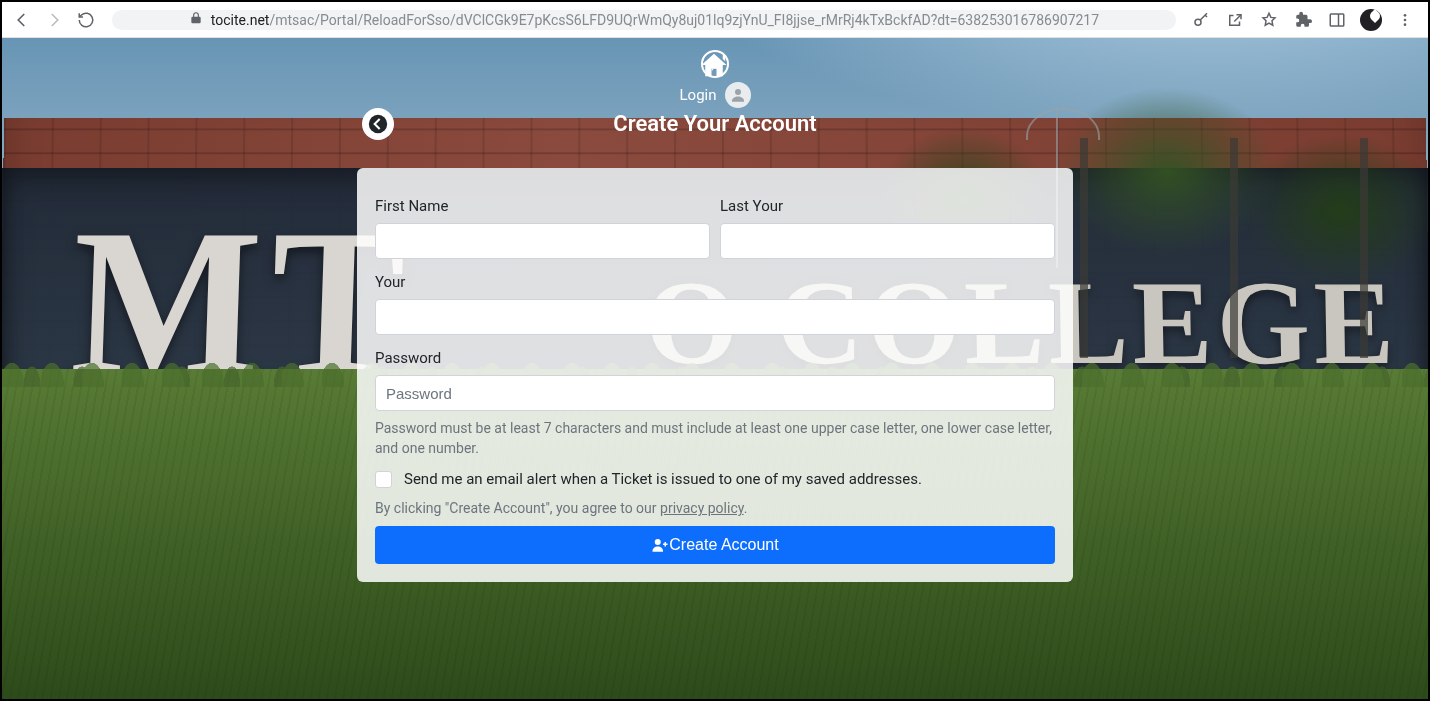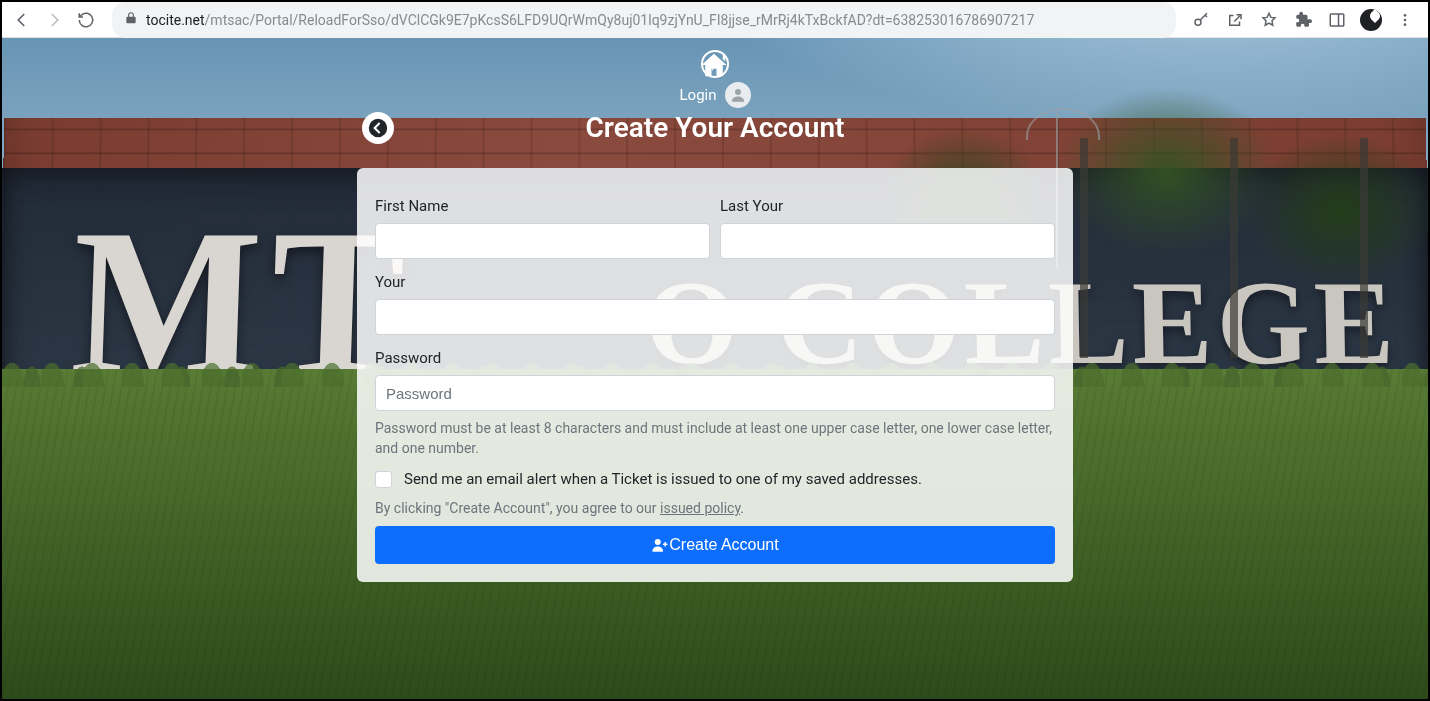--- a/index.html
+++ b/index.html
@@ -34,29 +34,30 @@
       display: flex;
       align-items: center;
       justify-content: center;
       border-radius: 50%;
       color: #5f6368;
       cursor: pointer;
     }
     .browser-btn.disabled { color: #bdbdbd; }
     .address-bar {
       flex: 1;
-      height: 36px;
+      height: 20px;
       background: #f1f3f4;
       border-radius: 14px;
       display: flex;
       align-items: center;
       padding: 0 12px;
       margin: 16px 8px;
       font-size: 14px;
       color: #5f6368;
+      justify-content: center;
     }
     .lock-icon { margin-right: 8px; color: #5f6368; }
     .url-text { color: #202124; }
     .url-path { color: #878b8f; }
     .browser-right {
       display: flex;
       align-items: center;
       gap: 8px;
       padding-right: 4px;
     }
@@ -239,21 +240,21 @@
       width: 32px; height: 32px;
       border-radius: 50%;
       background: #fff;
       display: flex; align-items: center; justify-content: center;
       cursor: pointer;
     }
     .form-title {
       flex: 1;
       text-align: center;
       color: #fff;
-      font-size: 28px;
+      font-size: 22px;
       font-weight: 600;
     }
     .card {
       position: absolute;
       top: 130px;
       left: 50%;
       transform: translateX(-50%);
       width: 716px;
       background: rgba(255,255,255,0.85);
       border-radius: 6px;
@@ -446,27 +447,27 @@
         </div>
       </div>
       <div class="field">
         <label>Your</label>
         <input type="text" style="">
       </div>
       <div class="field">
         <label>Password</label>
         <input type="password" placeholder="Password" style="">
       </div>
-      <div class="help-text">Password must be at least 8 characters and must include at least one upper case letter, one lower case letter, and one number.</div>
+      <div class="help-text">Password must be at least 7 characters and must include at least one upper case letter, one lower case letter, and one number.</div>
       <div class="checkbox-row">
         <div class="checkbox"></div>
         <div class="checkbox-label">Send me an email alert when a Ticket is issued to one of my saved addresses.</div>
       </div>
       <div class="agree-text">
-        <span>By clicking "Create Account", you agree to our </span><a href="#">issued policy</a><span>.</span>
+        <span>By clicking "Create Account", you agree to our </span><a href="#">privacy policy</a><span>.</span>
       </div>
       <button class="submit-btn">
         <svg width="18" height="18" viewBox="0 0 24 24" fill="#fff">
             <circle cx="9" cy="8" r="4"></circle>
             <path d="M2 20c0-3.5 3-6 7-6s7 2.5 7 6v1H2z"></path>
             <path d="M19 8v6M16 11h6" stroke="#fff" stroke-width="2"></path>
           </svg>
         <span>Create Account</span>
       </button>
     </div>

